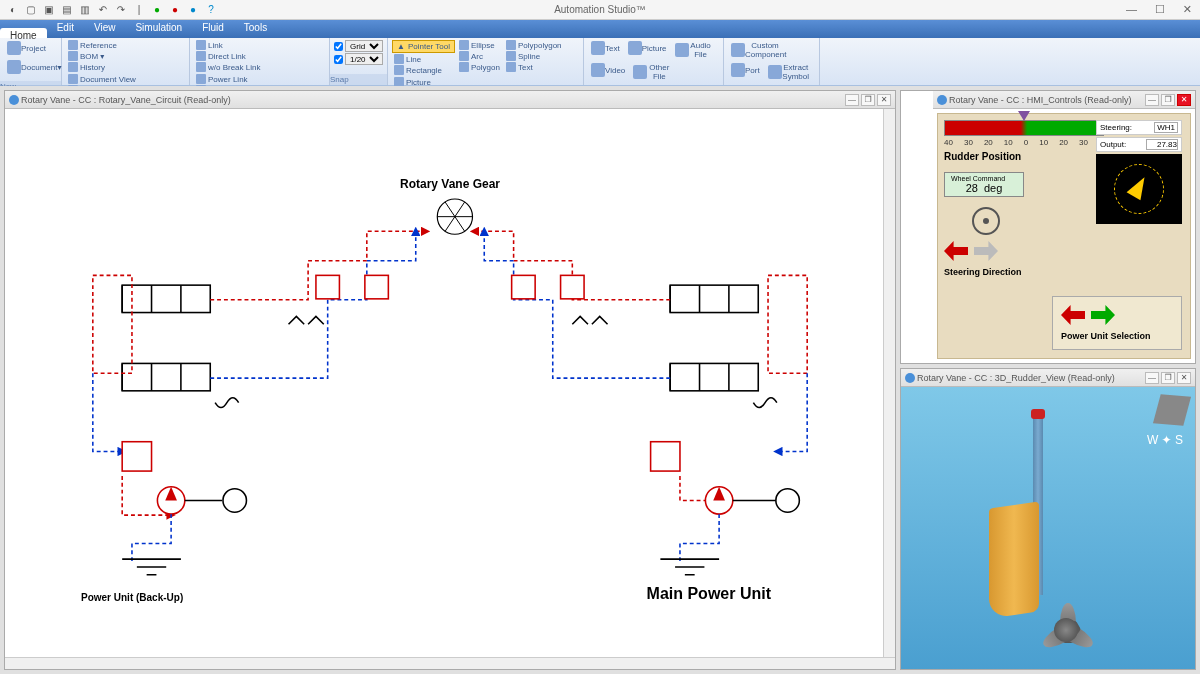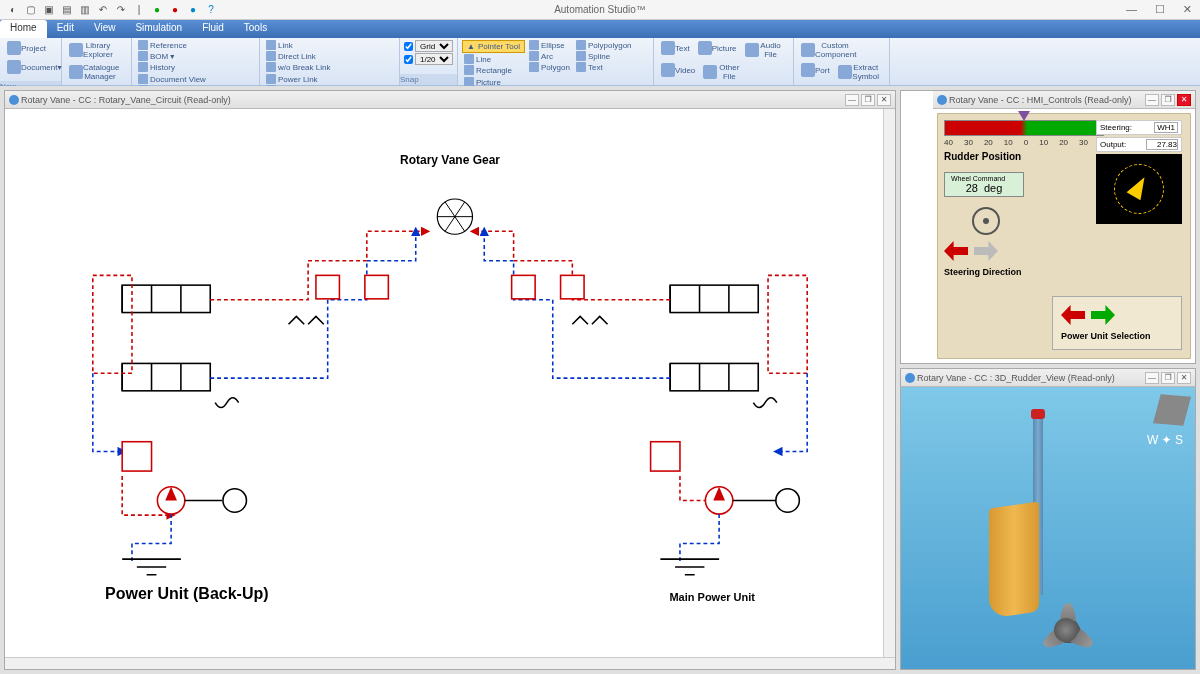--- a/index.html
+++ b/index.html
@@ -9,21 +9,21 @@
 .titlebar { height: 20px; background: #f5f5f5; border-bottom: 1px solid #ccc; display: flex; align-items: center; font-size: 10px; color: #666; position: relative; }
 .titlebar .qat { display: flex; gap: 4px; padding-left: 6px; align-items: center; }
 .titlebar .qat span { width: 14px; height: 14px; display: flex; align-items: center; justify-content: center; font-size: 10px; color: #555; cursor: pointer; }
 .titlebar .title { position: absolute; left: 50%; transform: translateX(-50%); }
 .titlebar .wincontrols { position: absolute; right: 4px; display: flex; gap: 10px; }
 .titlebar .wincontrols span { cursor: pointer; font-size: 11px; padding: 0 4px; }
 
 
 .menutabs { height: 18px; background: linear-gradient(#5a8fd6, #3a6fb6); display: flex; font-size: 10px; color: #fff; }
 .menutabs .tab { padding: 2px 10px; cursor: pointer; }
-.menutabs .tab.active { background: #fff; color: #333; border-radius: 3px 3px 0 0; }
+.menutabs .tab.active { background: #fff; color: #333; border-radius: 3px 3px 0 0; margin-top: 8px; }
 
 
 .ribbon { height: 48px; background: linear-gradient(#f0f4fa, #d8e4f5); border-bottom: 1px solid #a8c0e0; display: flex; font-size: 8px; color: #3a5a8a; }
 .ribbon .group { border-right: 1px solid #b8c8e0; padding: 2px 4px; display: flex; flex-direction: column; justify-content: space-between; }
 .ribbon .group .items { display: flex; gap: 2px; flex: 1; align-items: flex-start; flex-wrap: wrap; }
 .ribbon .group .label { text-align: left; font-size: 8px; color: #5a7aaa; background: rgba(180,200,230,0.4); margin: 5px -4px -2px -4px; padding: 1px 0; }
 .ribbon .item { display: flex; flex-direction: row; align-items: center; padding: 1px 3px; cursor: pointer; }
 .ribbon .item .ico { width: 14px; height: 14px; background: #88a8d8; border-radius: 2px; margin-bottom: 1px; }
 .ribbon .smallitem { display: flex; align-items: center; gap: 2px; padding: 0 2px; cursor: pointer; white-space: nowrap; font-size: 8px; color: #3a5a8a; }
 .ribbon .smallitem .ico { width: 10px; height: 10px; background: #88a8d8; border-radius: 1px; }
@@ -41,21 +41,21 @@
 
 .panetitle { height: 18px; background: linear-gradient(#f0f0f0, #e0e0e0); border-bottom: 1px solid #bbb; display: flex; align-items: center; font-size: 9px; color: #555; padding: 0 4px; gap: 2px; }
 .panetitle .ico { width: 10px; height: 10px; background: #4a90d9; border-radius: 50%; }
 .panetitle .btns { margin-left: auto; display: flex; gap: 2px; }
 .panetitle .btns span { width: 14px; height: 12px; border: 1px solid #bbb; background: #f8f8f8; font-size: 8px; display: flex; align-items: center; justify-content: center; cursor: pointer; }
 .panetitle .btns span.close { background: #e81123; color: #fff; border-color: #c00; }
 
 
 .schematic { flex: 1; position: relative; overflow: hidden; }
 .schematic svg { width: 100%; height: 100%; }
-.sch-label { position: absolute; font-size: 12px; font-weight: bold; color: #000; }
+.sch-label { position: absolute; font-size: 12px; font-weight: bold; color: #000; margin-top: 24px; }
 .scrollbar-h { height: 12px; background: #f0f0f0; border-top: 1px solid #ccc; }
 .scrollbar-v { width: 12px; background: #f0f0f0; border-left: 1px solid #ccc; position: absolute; right: 0; top: 18px; bottom: 12px; }
 
 
 .hmipanel { background: #fff; border: 1px solid #aaa; height: 274px; display: flex; flex-direction: column; padding-left: 32px; }
 .hmi-body { flex: 1; padding: 6px; background: #e8dcc0; margin: 4px; border: 1px solid #c8b890; position: relative; }
 .rudder-gauge { position: relative; height: 46px; }
 .rudder-scale { height: 16px; background: linear-gradient(to right, #cc0000 0%, #cc0000 48%, #00aa00 52%, #00aa00 100%); border: 1px solid #888; position: relative; width: 160px; }
 .rudder-scale::before { content: ""; position: absolute; left: 50%; top: -10px; transform: translateX(-50%); width: 0; height: 0; border-left: 6px solid transparent; border-right: 6px solid transparent; border-top: 10px solid #8050a0; }
 .rudder-ticks { display: flex; justify-content: space-between; font-size: 8px; color: #333; width: 164px; margin-top: 2px; }
@@ -135,33 +135,20 @@
           <span>Project</span>
         </div>
       <div class="item">
           <div class="ico"></div>
           <span>Document</span>
           <span>▾</span>
         </div>
     </div>
     <div class="label">New</div>
   </div>
-  <div class="group" style="width:70px">
-    <div class="items">
-      <div class="item">
-          <div class="ico"></div>
-          <span style="width:30px;text-align:center">Library Explorer</span>
-        </div>
-      <div class="item">
-          <div class="ico"></div>
-          <span style="width:34px;text-align:center">Catalogue Manager</span>
-        </div>
-    </div>
-    <div class="label">Components</div>
-  </div>
   <div class="group" style="width:128px">
     <div class="items">
       <div class="col">
         <div class="smallitem">
             <div class="ico"></div>
             <span>Reference</span>
           </div>
         <div class="smallitem"><div class="ico"></div><span>BOM</span> ▾</div>
         <div class="smallitem">
             <div class="ico"></div>
@@ -338,22 +325,22 @@
       <div class="ico"></div>
       <span>Rotary Vane - CC : Rotary_Vane_Circuit (Read-only)</span>
       <div class="btns">
         <span>—</span>
         <span>❐</span>
         <span>✕</span>
       </div>
     </div>
     <div class="schematic">
       <div class="sch-label" style="left:50%;top:44px;transform:translateX(-50%)">Rotary Vane Gear</div>
-      <div class="sch-label" style="left:100px;bottom:54px;font-size:16px">Power Unit (Back-Up)</div>
-      <div class="sch-label" style="right:140px;bottom:54px;font-size:11px">Main Power Unit</div>
+      <div class="sch-label" style="left:76px;bottom:54px;font-size:10px">Power Unit (Back-Up)</div>
+      <div class="sch-label" style="right:124px;bottom:54px;font-size:16px">Main Power Unit</div>
       <svg viewBox="0 0 870 560">
         <defs>
           <marker id="arB" markerWidth="6" markerHeight="6" refX="3" refY="3" orient="auto">
               <path d="M0,0 L6,3 L0,6 z" fill="#0033cc"></path>
             </marker>
           <marker id="arR" markerWidth="6" markerHeight="6" refX="3" refY="3" orient="auto">
               <path d="M0,0 L6,3 L0,6 z" fill="#cc0000"></path>
             </marker>
         </defs>
 

